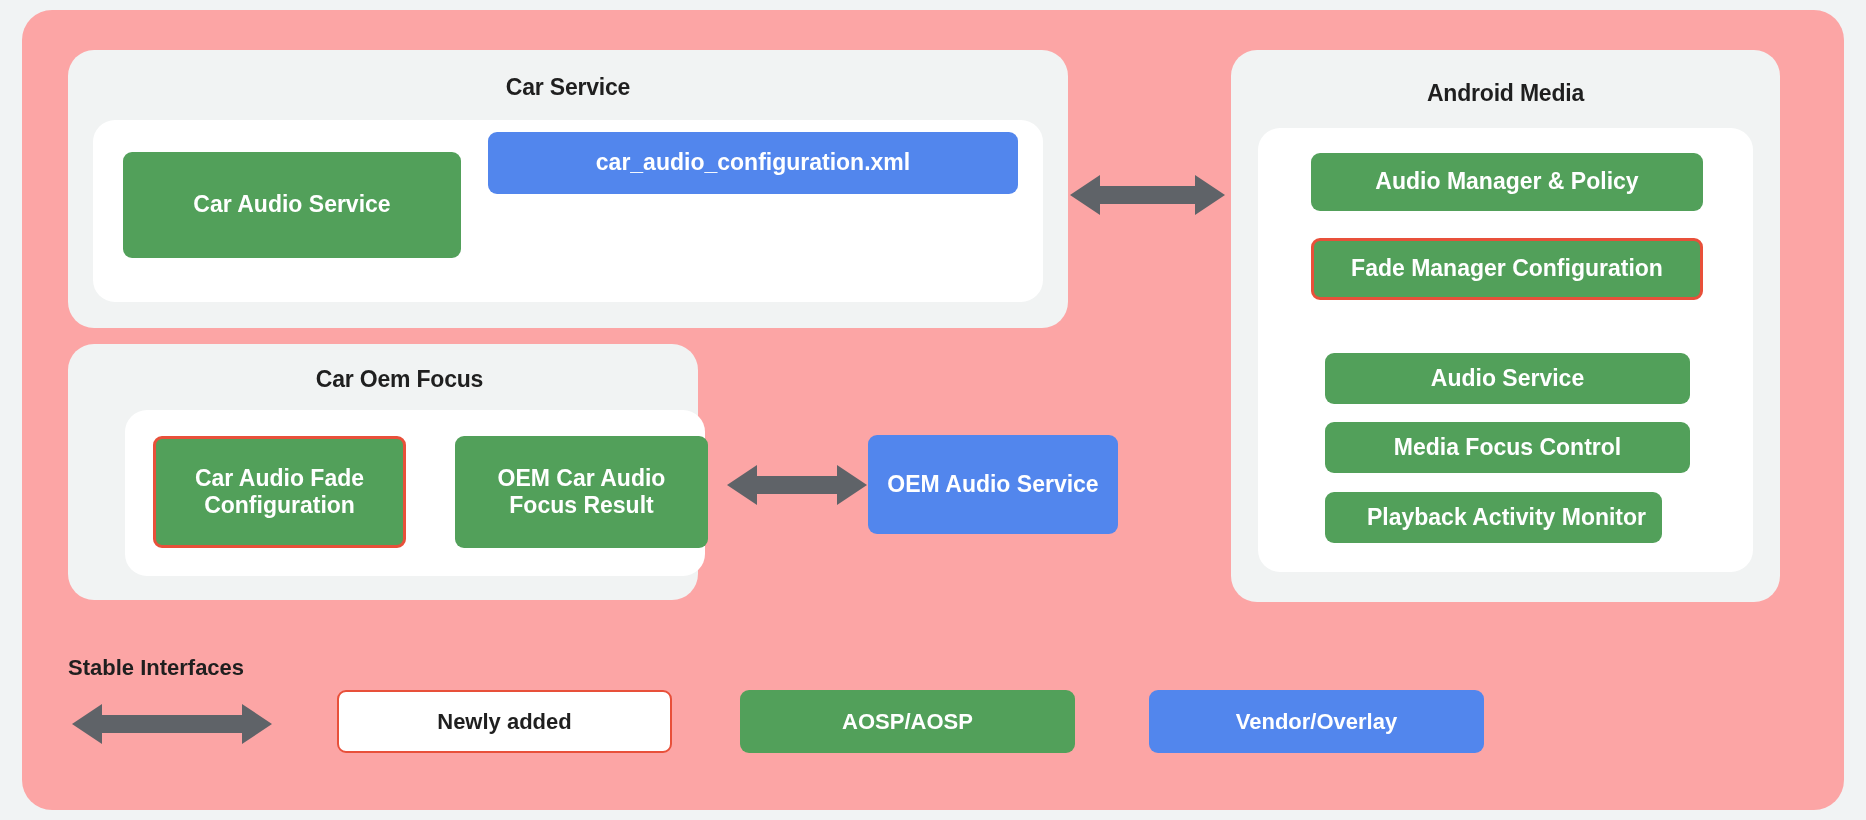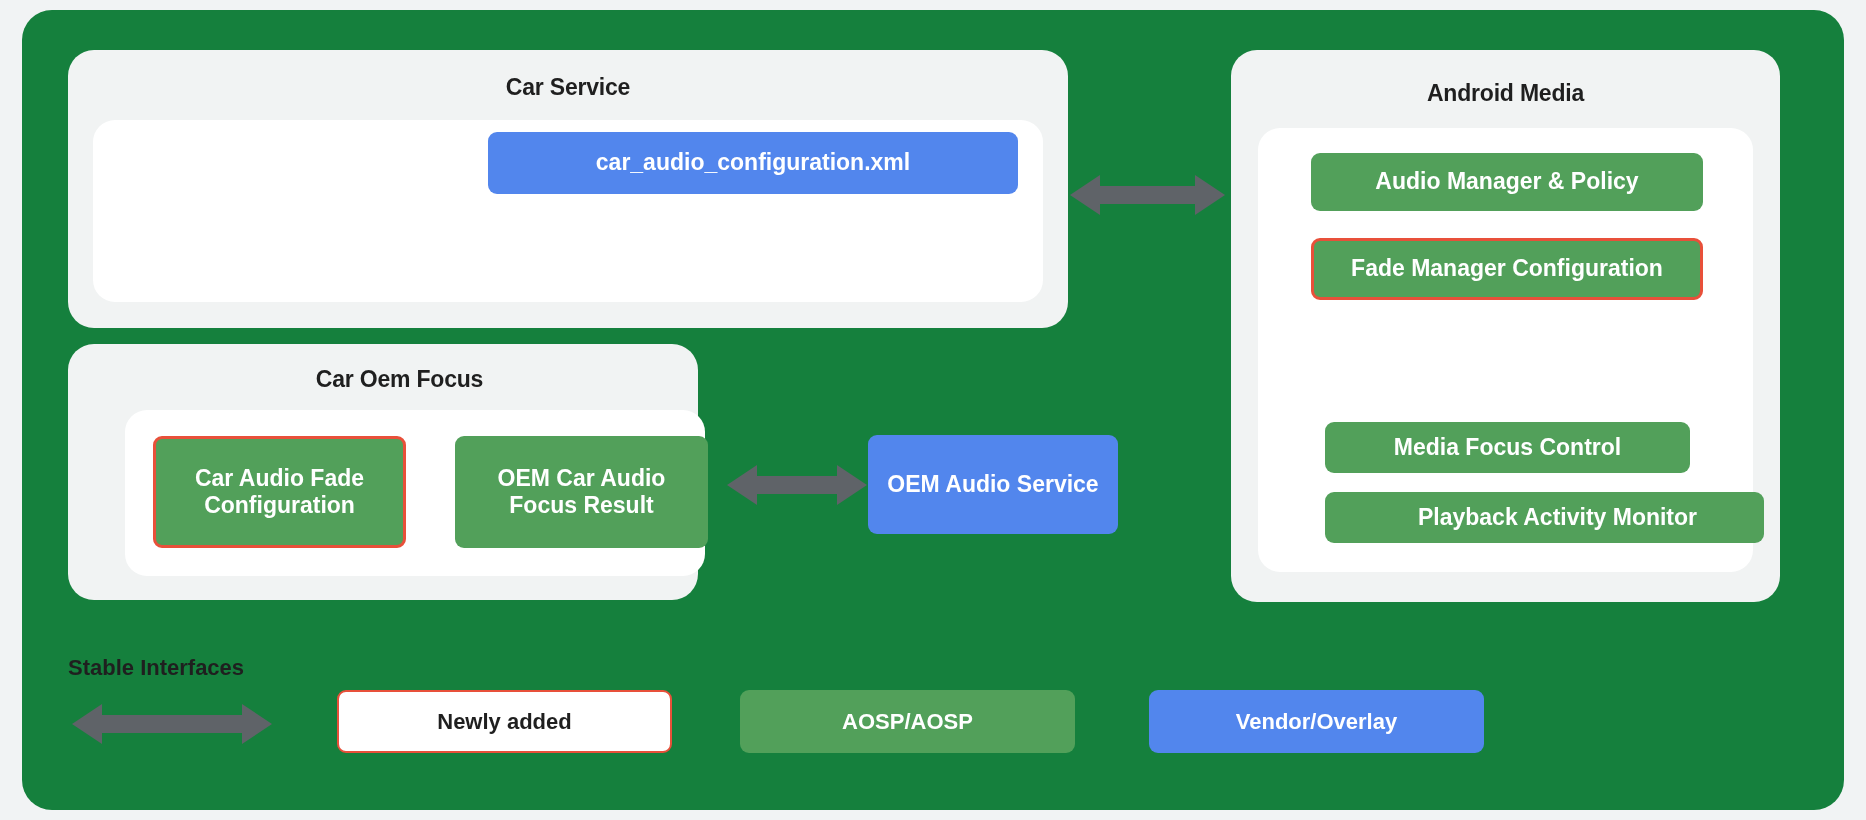--- a/index.html
+++ b/index.html
@@ -5,21 +5,21 @@
   * { box-sizing: border-box; margin: 0; padding: 0; }
   html, body {
     width: 1866px; height: 820px;
     background: #f1f3f4;
     font-family: "Liberation Sans", sans-serif;
     overflow: hidden;
   }
   #card {
     position: absolute; left: 22px; top: 10px;
     width: 1822px; height: 800px;
-    background: #15803d;
+    background: #fca5a5;
     border-radius: 30px;
   }
 
   
   .panel {
     position: absolute;
     background: #f1f3f3;
     border-radius: 26px;
   }
   .panel-title {
@@ -81,20 +81,23 @@
 </style>
 </head>
 <body>
 
 <div id="card">
 
   <div class="panel" style="left:46px; top:40px; width:1000px; height:278px;">
     <div class="panel-title" style="top:24px;">Car Service</div>
     <div class="inner" style="left:25px; top:70px; width:950px; height:182px;">
 
+      <div class="box green" style="left:30px; top:32px; width:338px; height:106px; font-size:23px;">
+        <span>Car Audio Service</span>
+      </div>
 
       <div class="box blue" style="left:395px; top:12px; width:530px; height:62px; font-size:23px;">
         <span>car_audio_configuration.xml</span>
       </div>
 
     </div>
   </div>
 
   <div class="panel" style="left:46px; top:334px; width:630px; height:256px;">
     <div class="panel-title" style="top:22px;padding-left:33px;">Car Oem Focus</div>
@@ -115,26 +118,29 @@
     <div class="inner" style="left:27px; top:78px; width:495px; height:444px;">
 
       <div class="box green" style="left:53px; top:25px; width:392px; height:58px; font-size:23px;">
         <span>Audio Manager &amp; Policy</span>
       </div>
 
       <div class="box green hl" style="left:53px; top:110px; width:392px; height:62px; font-size:23px;">
         <span>Fade Manager Configuration</span>
       </div>
 
+      <div class="box green" style="left:67px; top:225px; width:365px; height:51px; font-size:23px;">
+        <span>Audio Service</span>
+      </div>
 
       <div class="box green" style="left:67px; top:294px; width:365px; height:51px; font-size:23px;">
         <span>Media Focus Control</span>
       </div>
 
-      <div class="box green" style="left:67px; top:364px; width:439px; height:51px; font-size:23px;padding-left:32px;">
+      <div class="box green" style="left:67px; top:364px; width:337px; height:51px; font-size:23px;padding-left:32px;">
         <span>Playback Activity Monitor</span>
       </div>
     </div>
   </div>
 
   <div class="box blue" style="left:846px; top:425px; width:250px; height:99px; font-size:23px;">
     <span>OEM Audio Service</span>
   </div>
 
   <div class="arrow" style="left:1048px; top:162px;">

